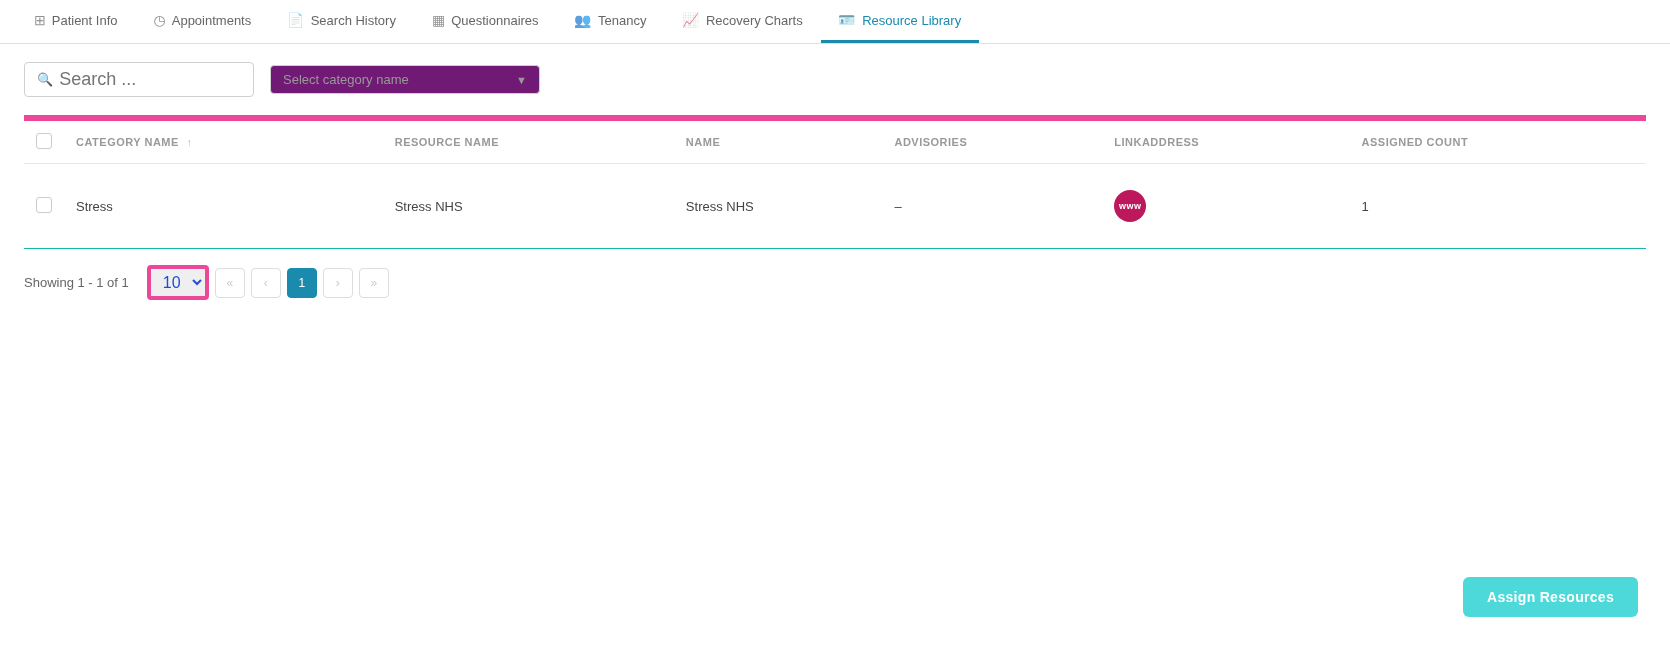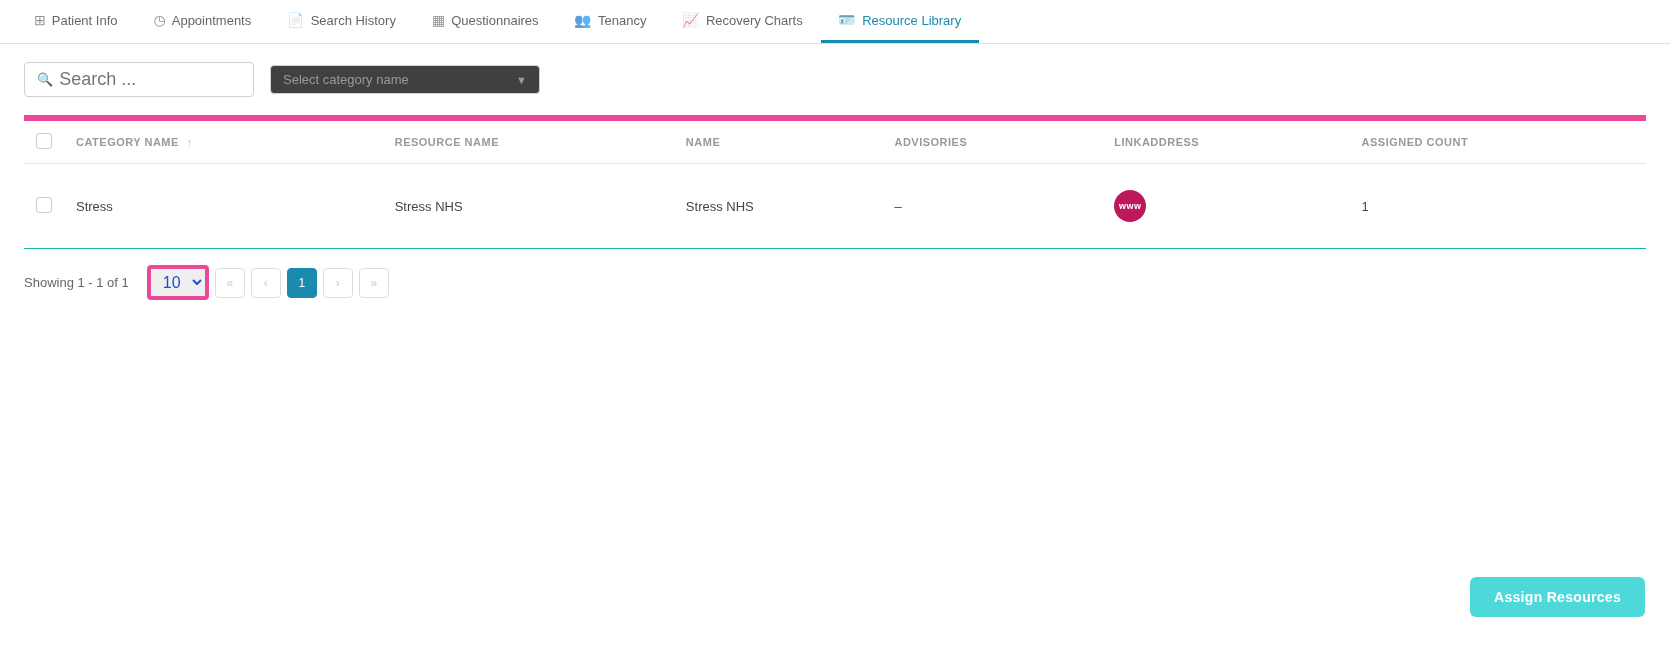--- a/index.html
+++ b/index.html
@@ -64,21 +64,21 @@
       margin-right: 6px;
       font-size: 13px;
     }
     .category-select {
       display: flex;
       align-items: center;
       border: 1px solid #d0d0d0;
       border-radius: 4px;
       padding: 6px 12px;
       width: 270px;
-      background: #404040;
+      background: #701a75;
       cursor: pointer;
       justify-content: space-between;
     }
     .category-select span {
       color: #999;
       font-size: 13px;
     }
     .category-select .chevron {
       color: #999;
       font-size: 11px;
@@ -172,21 +172,21 @@
       background: #1a8aad;
       color: #fff;
       border-color: #1a8aad;
     }
     .pag-btn.disabled { color: #ccc; cursor: default; }
 
     
     .assign-btn-wrap {
       position: fixed;
       bottom: 32px;
-      right: 25px;
+      right: 32px;
     }
     .assign-btn {
       background: #4dd9d9;
       color: #fff;
       border: none;
       border-radius: 6px;
       padding: 12px 24px;
       font-size: 14px;
       font-weight: 600;
       cursor: pointer;

